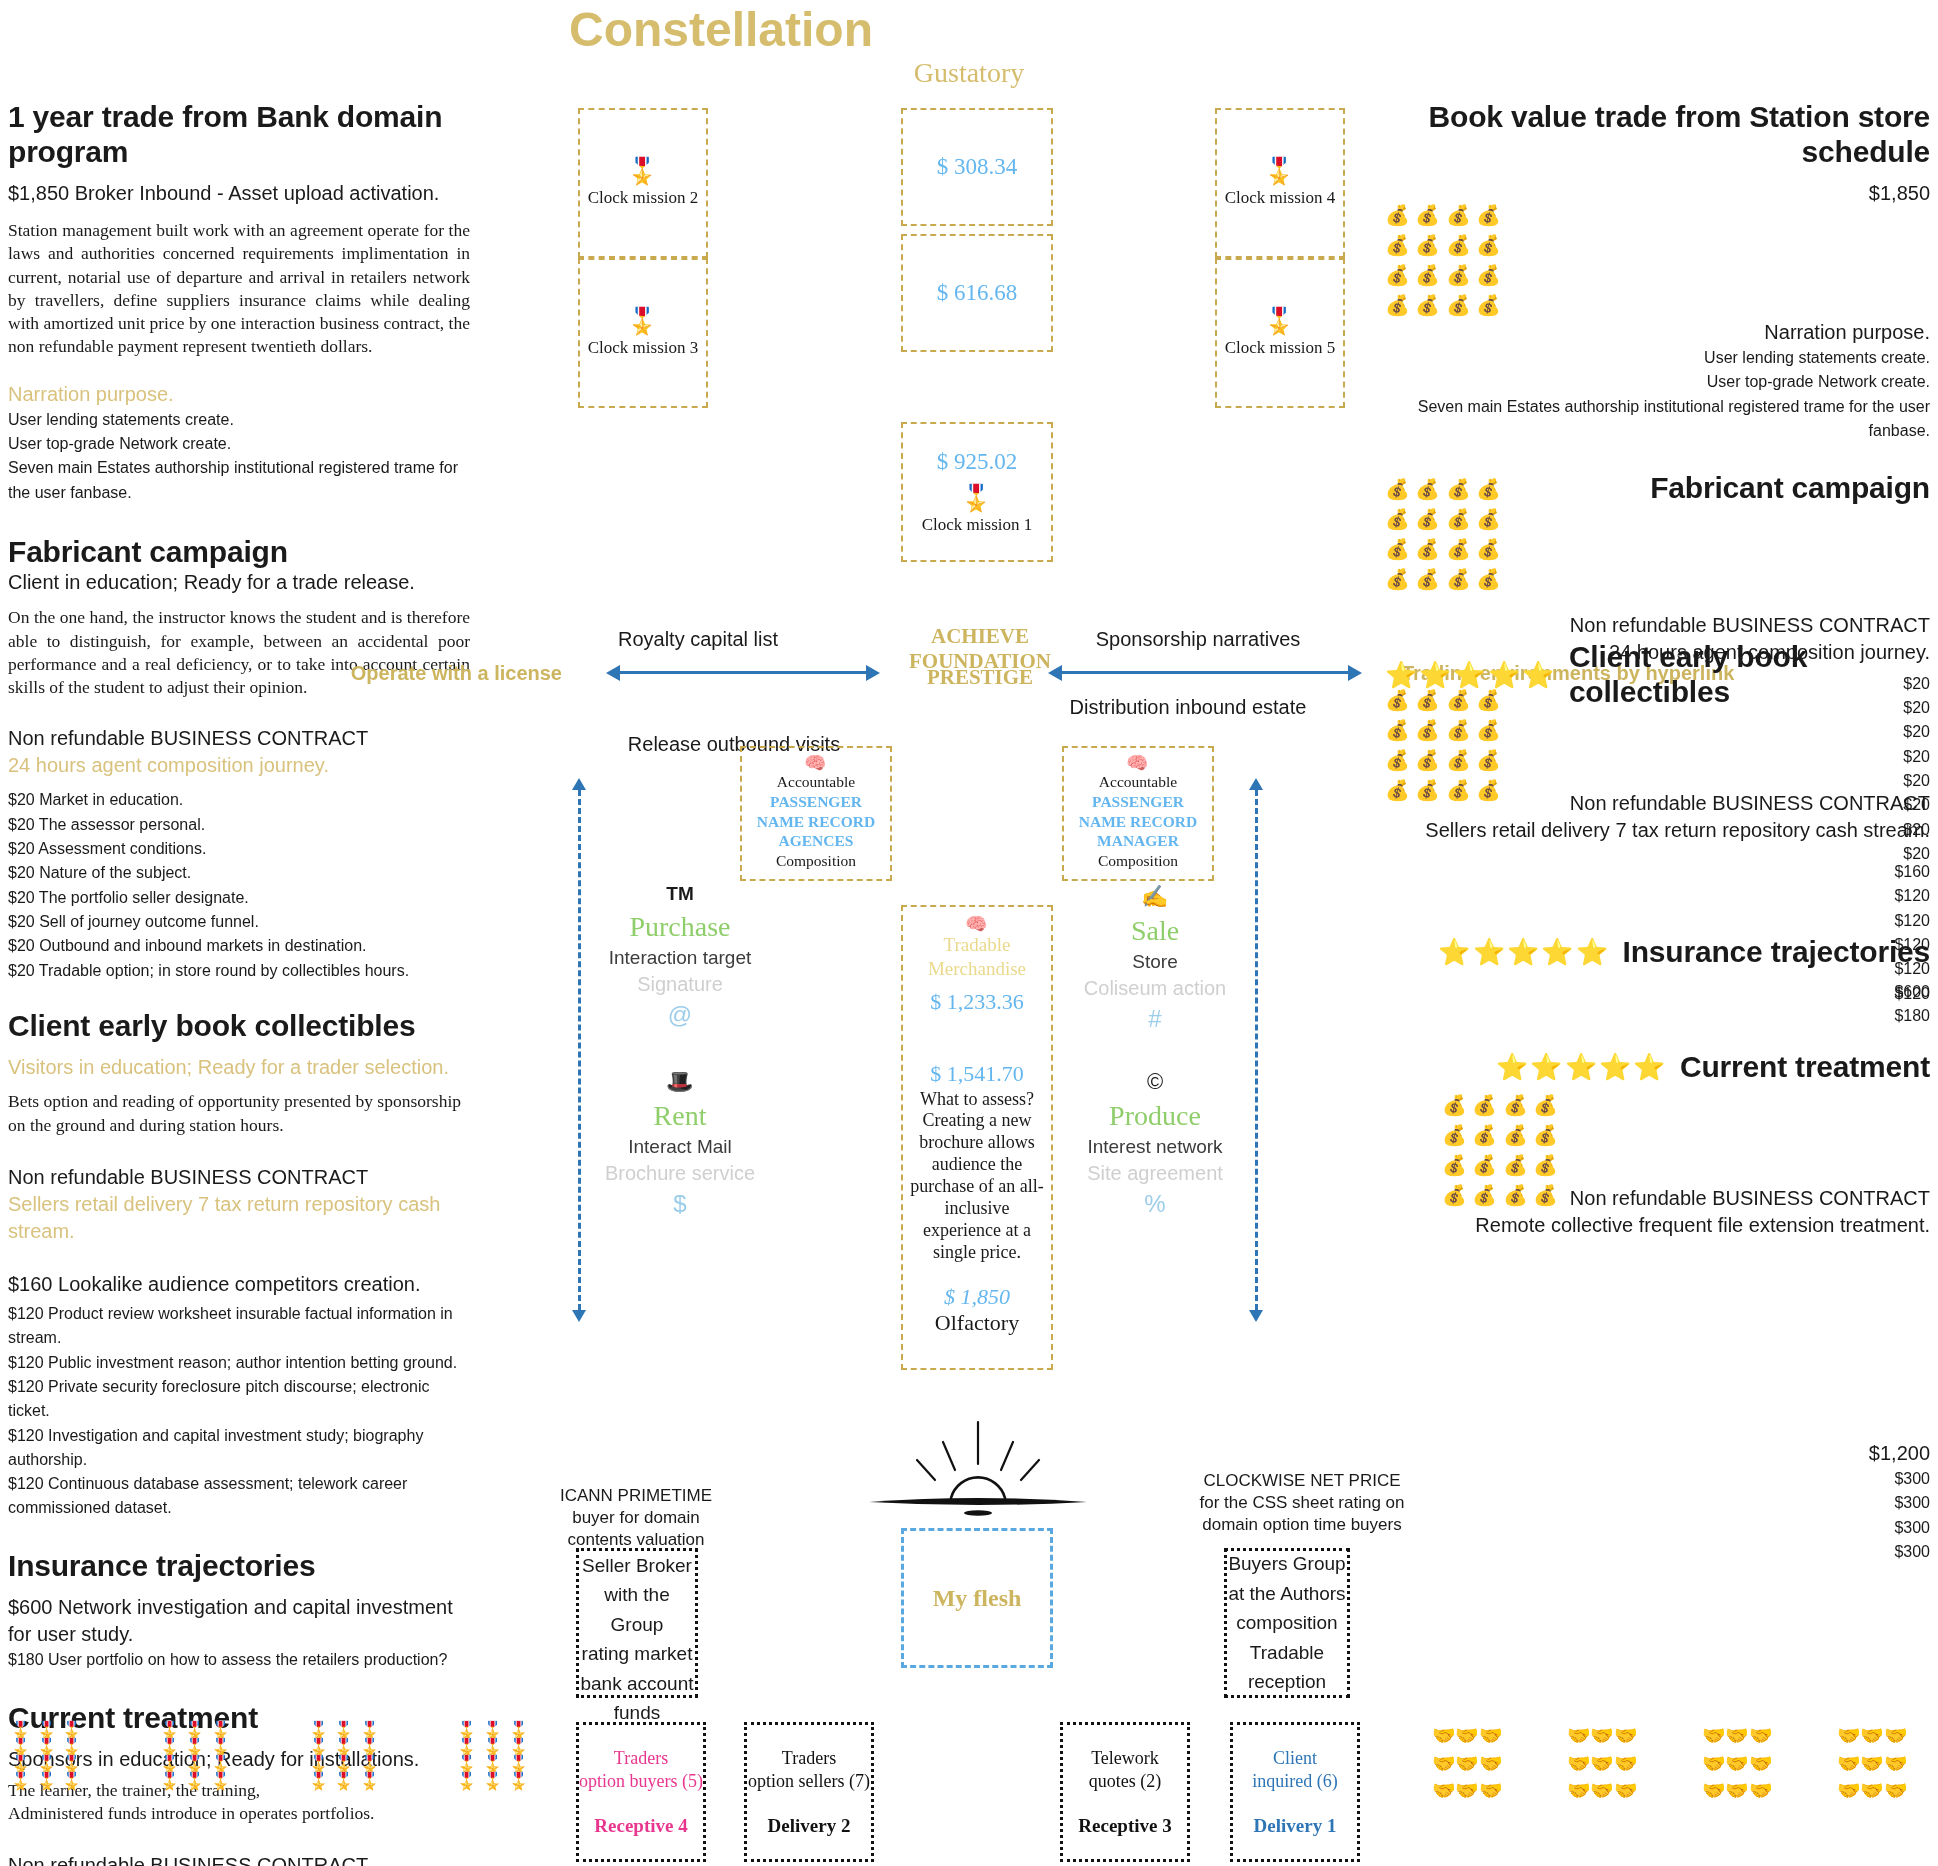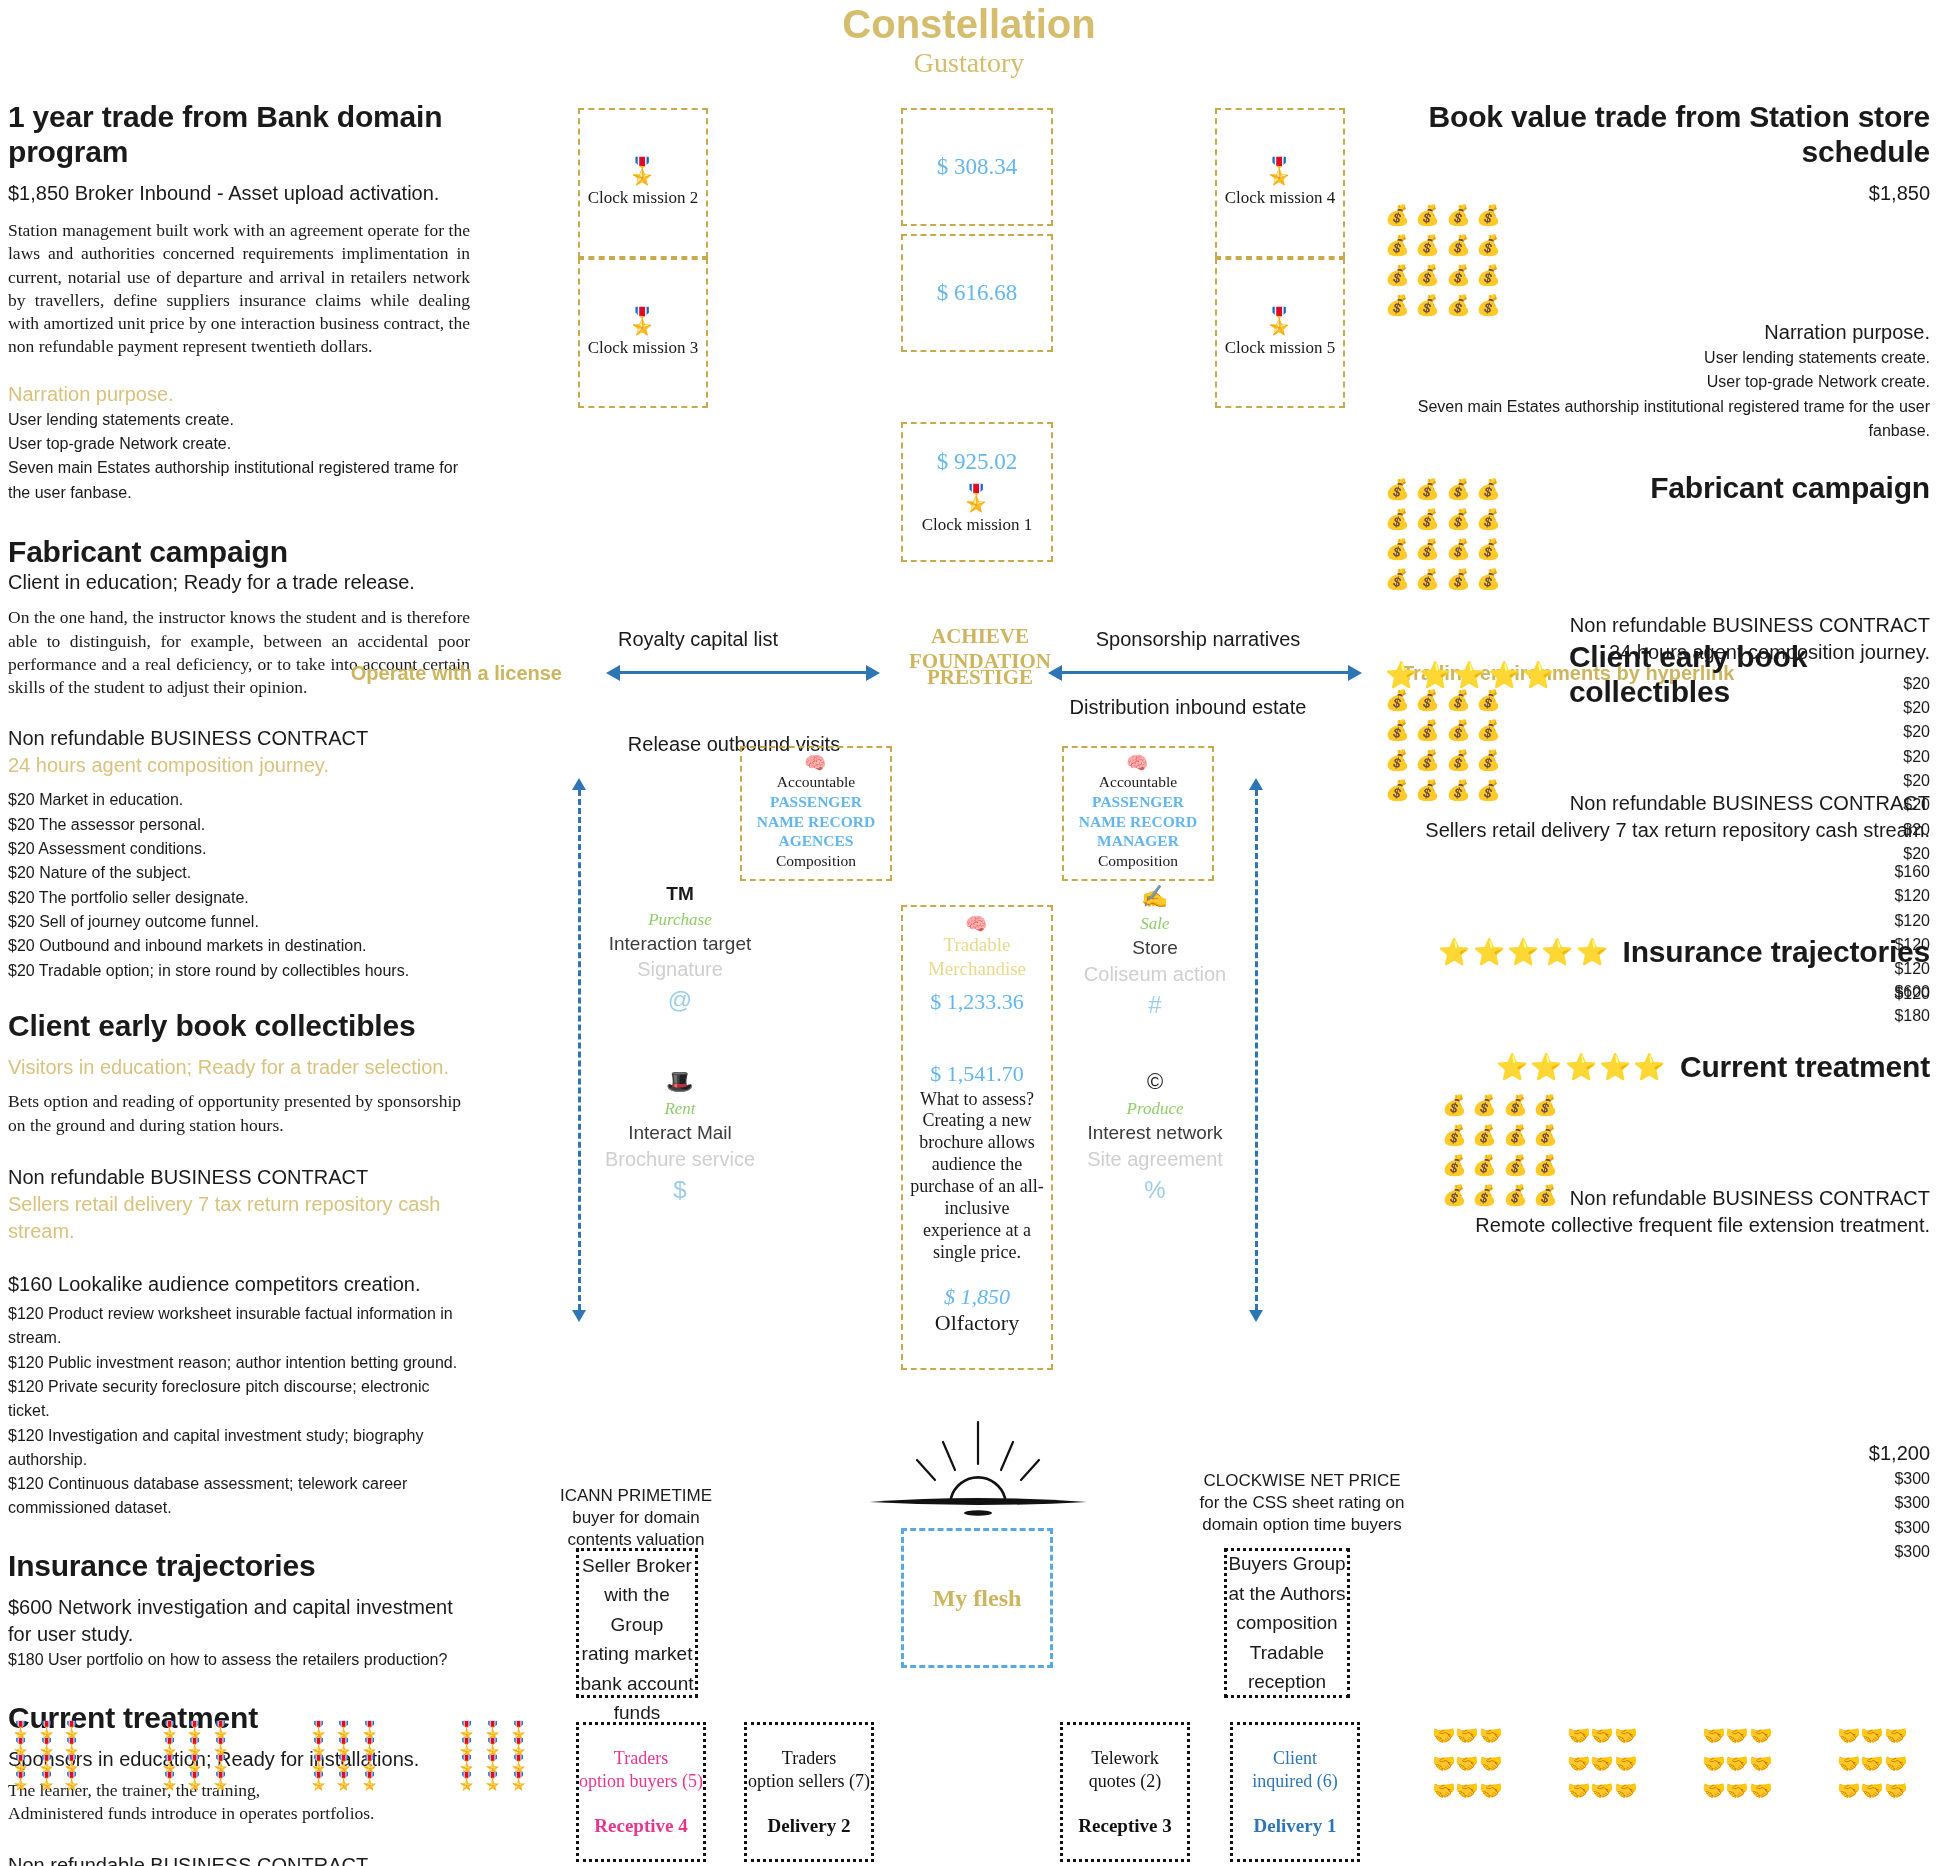--- a/index.html
+++ b/index.html
@@ -15,21 +15,21 @@
 
   
   .h1 { font-size:30px; font-weight:bold; letter-spacing:-0.2px; line-height:1.15; }
   .h2 { font-size:20px; font-weight:normal; line-height:1.35; }
   .body-serif { font-family:"Liberation Serif", serif; font-size:17.5px; line-height:1.33; }
   .gold { color:#d9c27e; }
   .sm { font-size:16px; line-height:1.52; }
   .right { text-align:right; }
 
   
-  #title-main { font-size:40px; font-weight:bold; color:#d5bd6d; text-align:center; }
+  #title-main { font-size:48px; font-weight:bold; color:#d5bd6d; text-align:left; }
   #title-sub  { font-size:28px; color:#d5bd6d; text-align:center; font-family:"Liberation Serif", serif; }
 
   
   .dbox-gold { border:2px dashed #c9a94e; }
   .dbox-blue { border:3px dashed #5aa8e0; }
   .dbox-black{ border:3px dotted #111; }
 
   .mission-box {
     width:130px; height:150px;
     display:flex; flex-direction:column; align-items:center; justify-content:center;
@@ -53,21 +53,21 @@
   .vdash { position:absolute; width:0; border-left:3px dashed #2e75b6; }
 
   
   .pnr-box { width:152px; padding:6px 4px 8px; text-align:center;
              font-family:"Liberation Serif", serif; font-size:15.5px; line-height:1.28; }
   .pnr-blue { color:#63b6ef; font-weight:bold; }
 
   
   .chan { text-align:center; width:200px; }
   .chan .ico { font-size:22px; line-height:1.5; }
-  .chan .verb { font-family:"Liberation Serif", serif; font-style:italic; font-size:17px; color:#8fce6a; line-height:1.3; }
+  .chan .verb { font-family:"Liberation Serif", serif; font-size:28px; color:#8fce6a; line-height:1.3; }
   .chan .l1 { font-size:19px; color:#3c3c3c; line-height:1.35; }
   .chan .l2 { font-size:20px; color:#cfcfcf; line-height:1.35; }
   .chan .sym { font-size:24px; color:#9ccdea; line-height:1.4; }
 
   
   #merch-box { width:152px; text-align:center; padding:8px 6px 10px; }
   #merch-box .mtitle { font-family:"Liberation Serif", serif; font-size:19px; color:#ead98c; line-height:1.25; }
   #merch-box .mamt { font-family:"Liberation Serif", serif; font-size:22px; color:#63b6ef; }
   #merch-box .mpara { font-family:"Liberation Serif", serif; font-size:18px; line-height:1.22; }
   #merch-box .molf { font-family:"Liberation Serif", serif; font-size:22px; }

